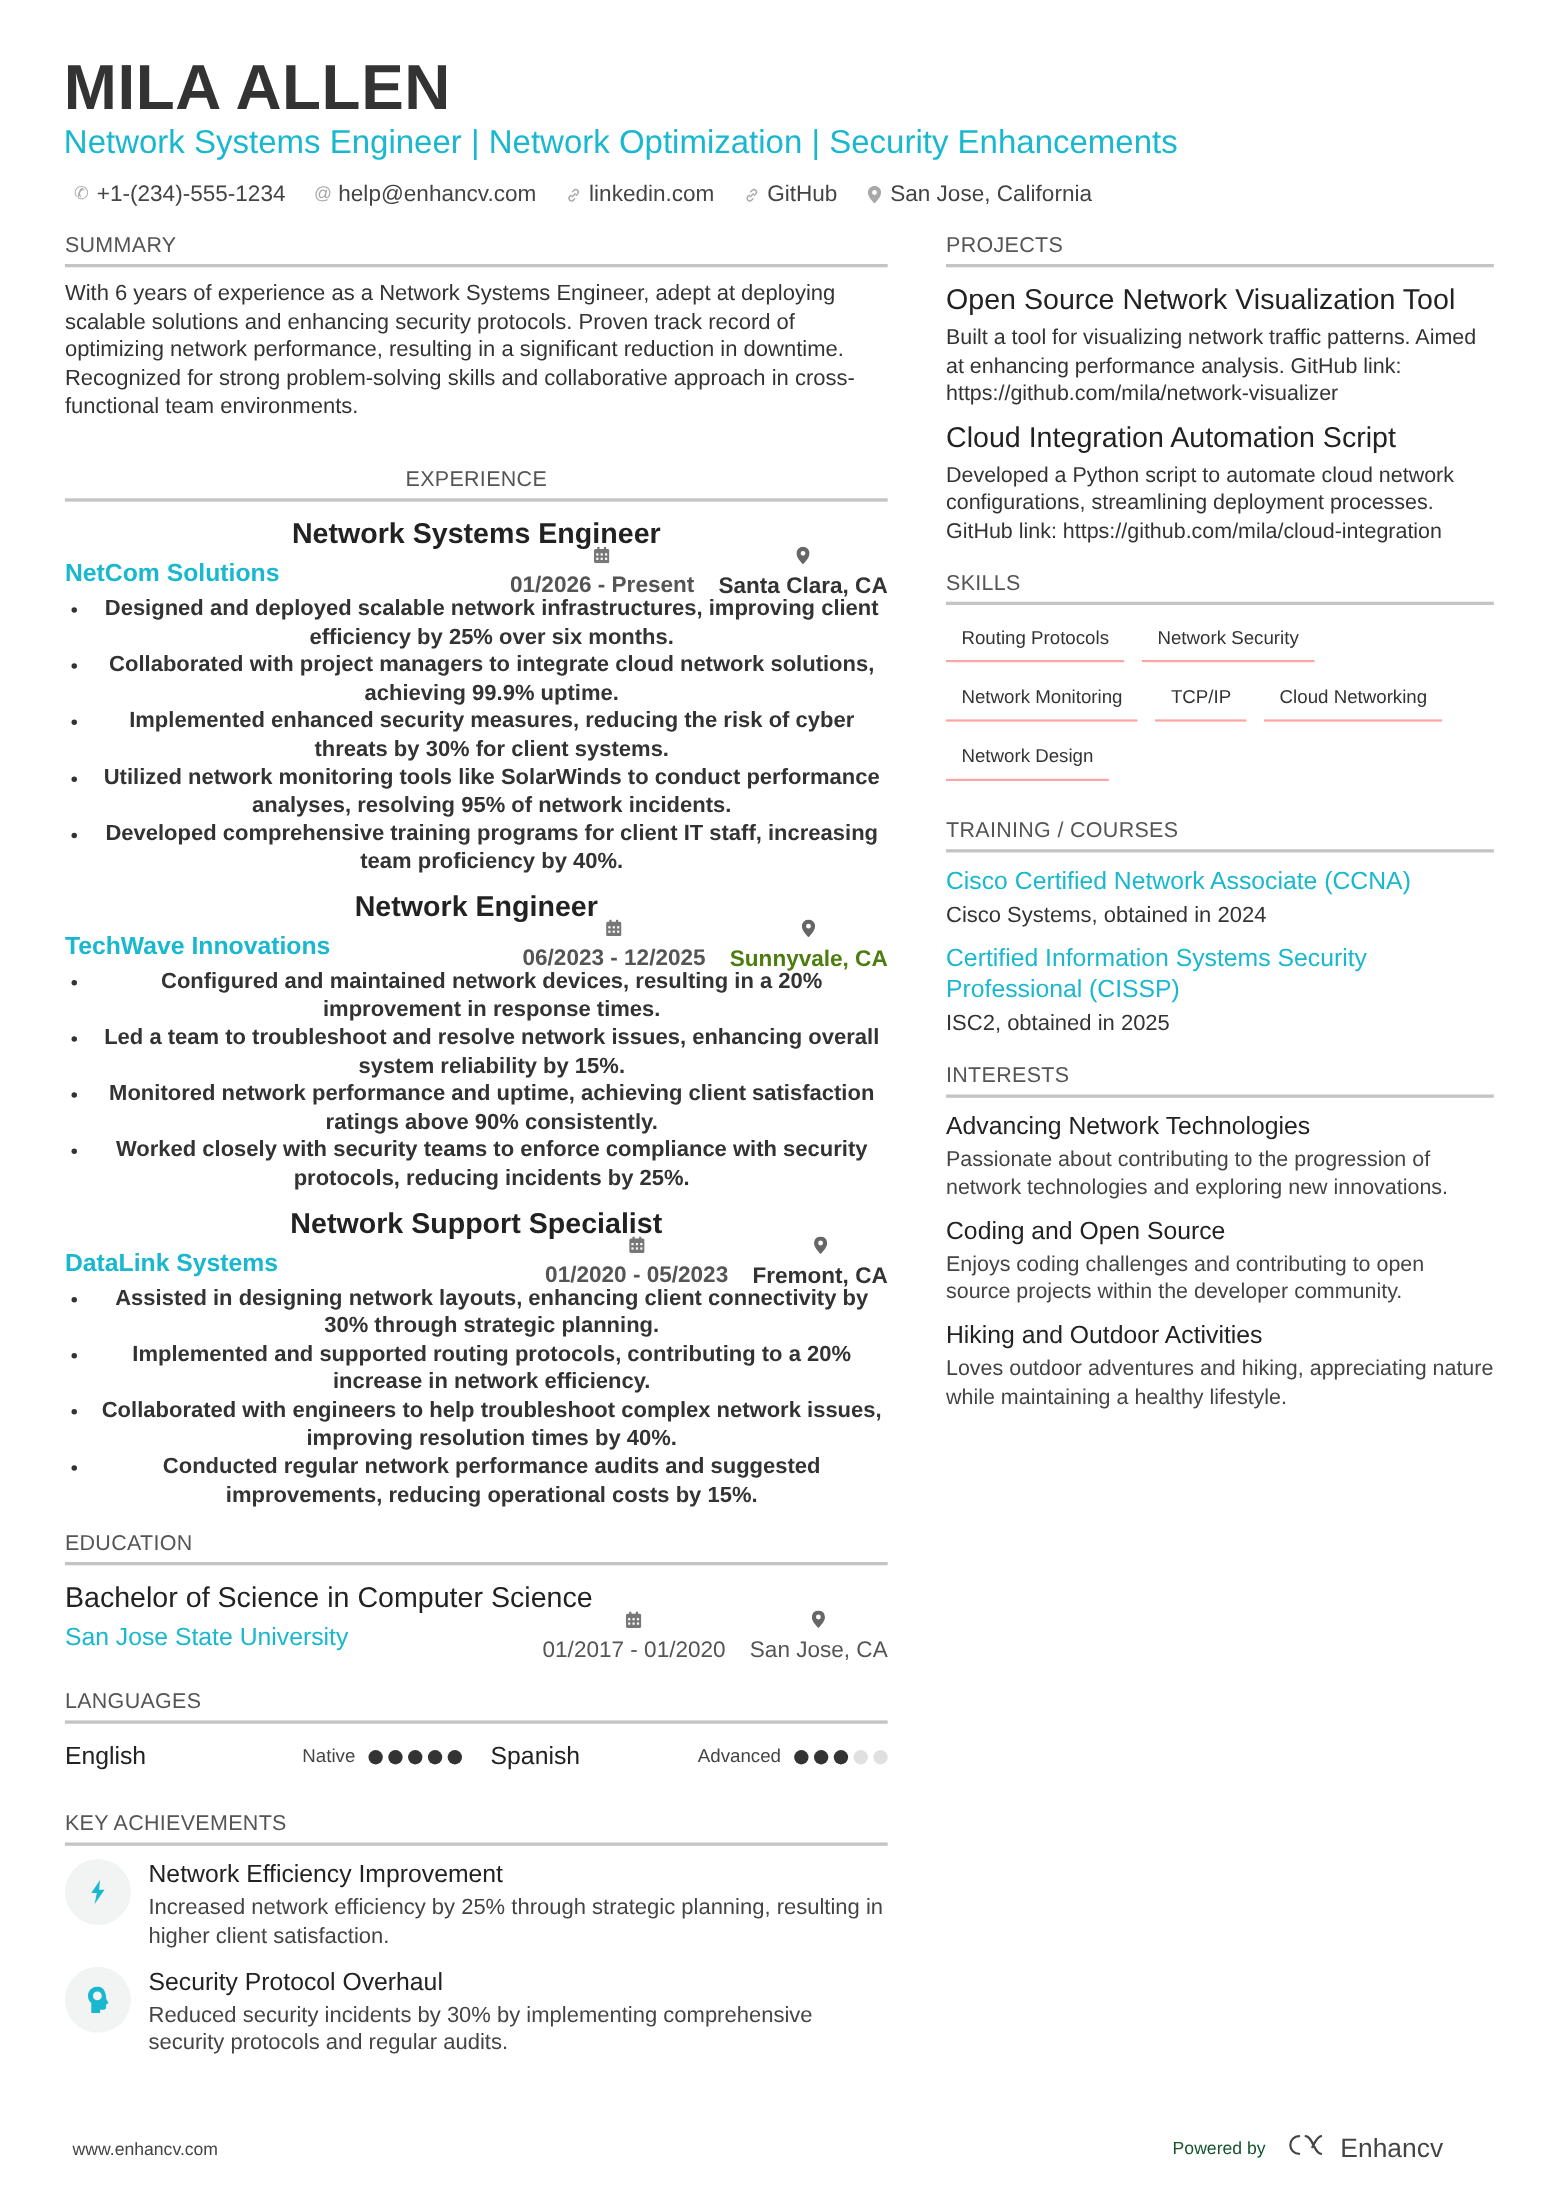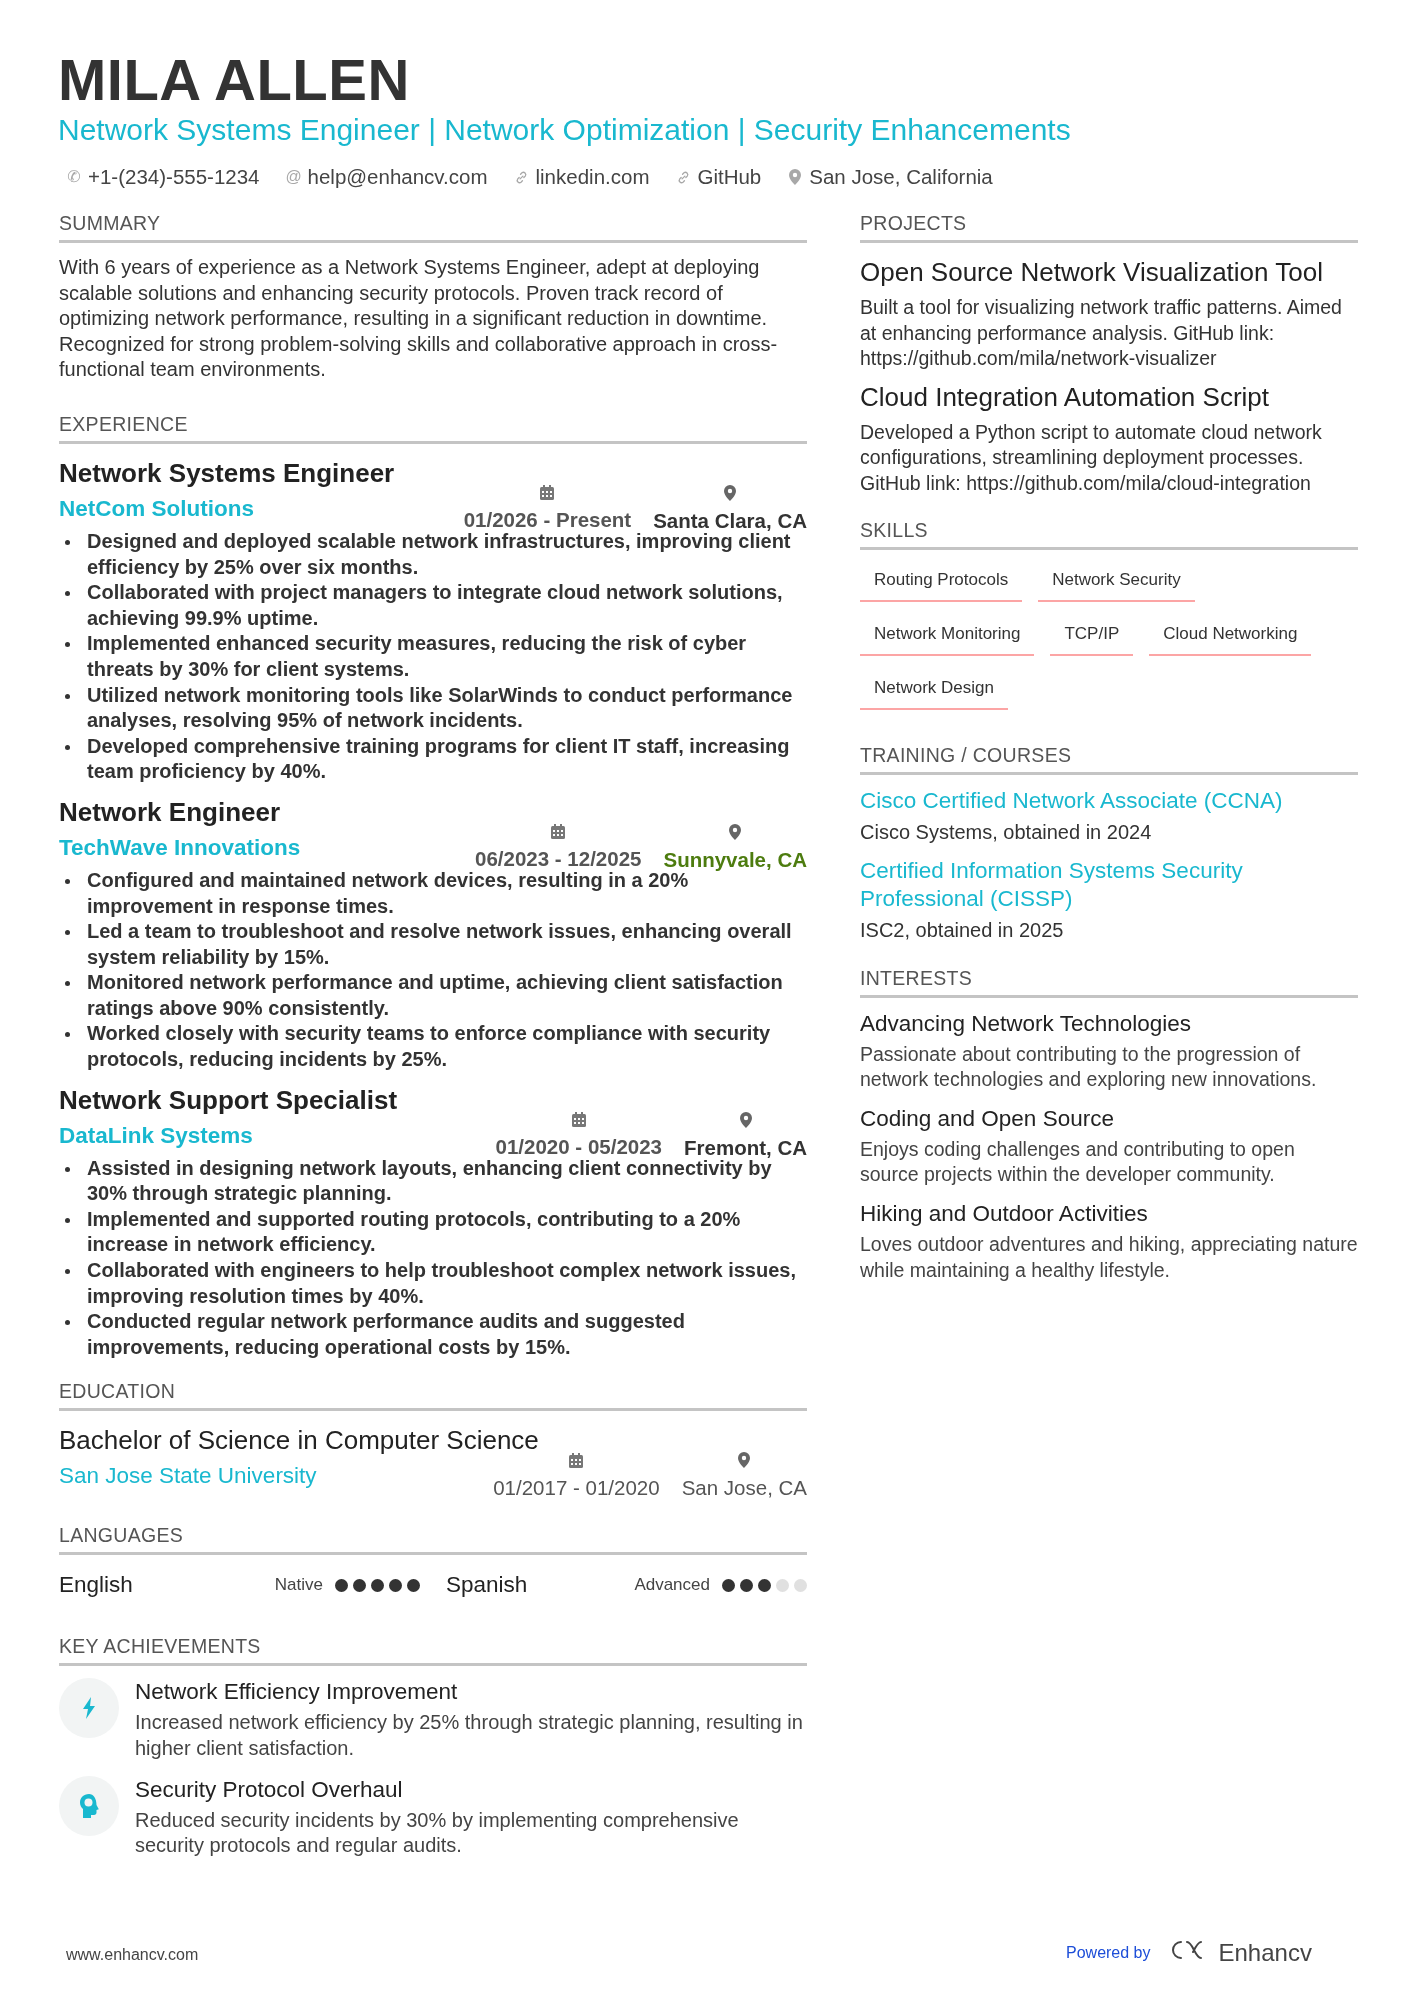--- a/index.html
+++ b/index.html
@@ -52,21 +52,21 @@
   .skill { font-size: 17px; color: #333; padding: 4px 14px 6px; border-bottom: 2px solid #fca5a5; line-height: 28px; }
 
   .course-title { font-size: 22.5px; line-height: 28px; color: #19b8cf; }
   .course-sub { font-size: 20px; line-height: 26px; color: #333; margin-top: 4px; margin-bottom: 12px; }
 
   .int-title { font-size: 22.5px; line-height: 28px; color: #222; }
   .int-desc { font-size: 19.5px; line-height: 25.6px; color: #444; margin-top: 4px; margin-bottom: 12px; }
 
   .footer-left { position: absolute; left: 66px; top: 1946px; font-size: 16px; color: #444; }
   .footer-right { position: absolute; left: 1066px; top: 1938px; display: flex; align-items: center; gap: 14px; }
-  .powered { font-size: 16px; color: #1d4ed8; }
+  .powered { font-size: 16px; color: #14532d; }
   .brand { display: flex; align-items: center; gap: 8px; font-size: 24px; color: #444; }
 </style>
 </head>
 <body>
 
 <div class="page">
 
   <div class="name">MILA ALLEN</div>
   <div class="subtitle">Network Systems Engineer | Network Optimization | Security Enhancements</div>
 
@@ -106,21 +106,21 @@
   </div>
 
   <div class="col-left">
 
     <section>
       <div class="sec-title">SUMMARY</div>
       <div class="sec-rule"></div>
       <p class="para">With 6 years of experience as a Network Systems Engineer, adept at deploying scalable solutions and enhancing security protocols. Proven track record of optimizing network performance, resulting in a significant reduction in downtime. Recognized for strong problem-solving skills and collaborative approach in cross-functional team environments.</p>
     </section>
 
-    <section style="margin-top:28px;">
+    <section style="margin-top:40px;text-align:center;">
       <div class="sec-title">EXPERIENCE</div>
       <div class="sec-rule"></div>
 
       <div class="job">
         <div class="job-title">Network Systems Engineer</div>
         <div class="job-meta">
           <span class="company">NetCom Solutions</span>
           <div class="meta-right">
             <span class="meta-item">
                 <span class="meta-ic">

